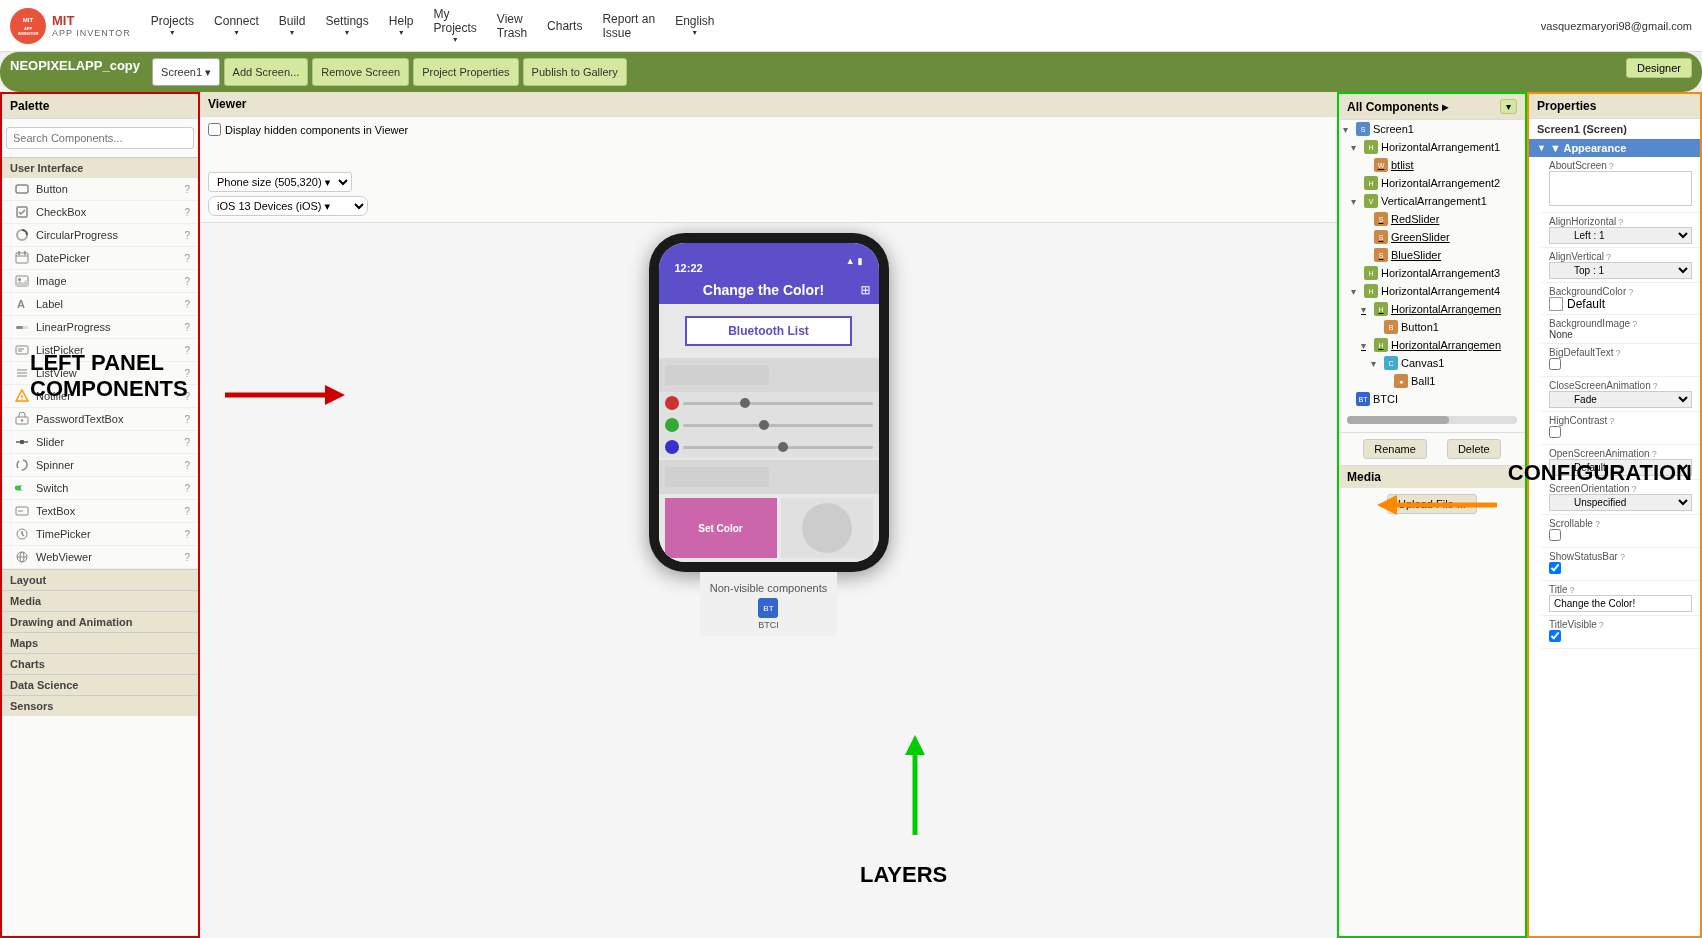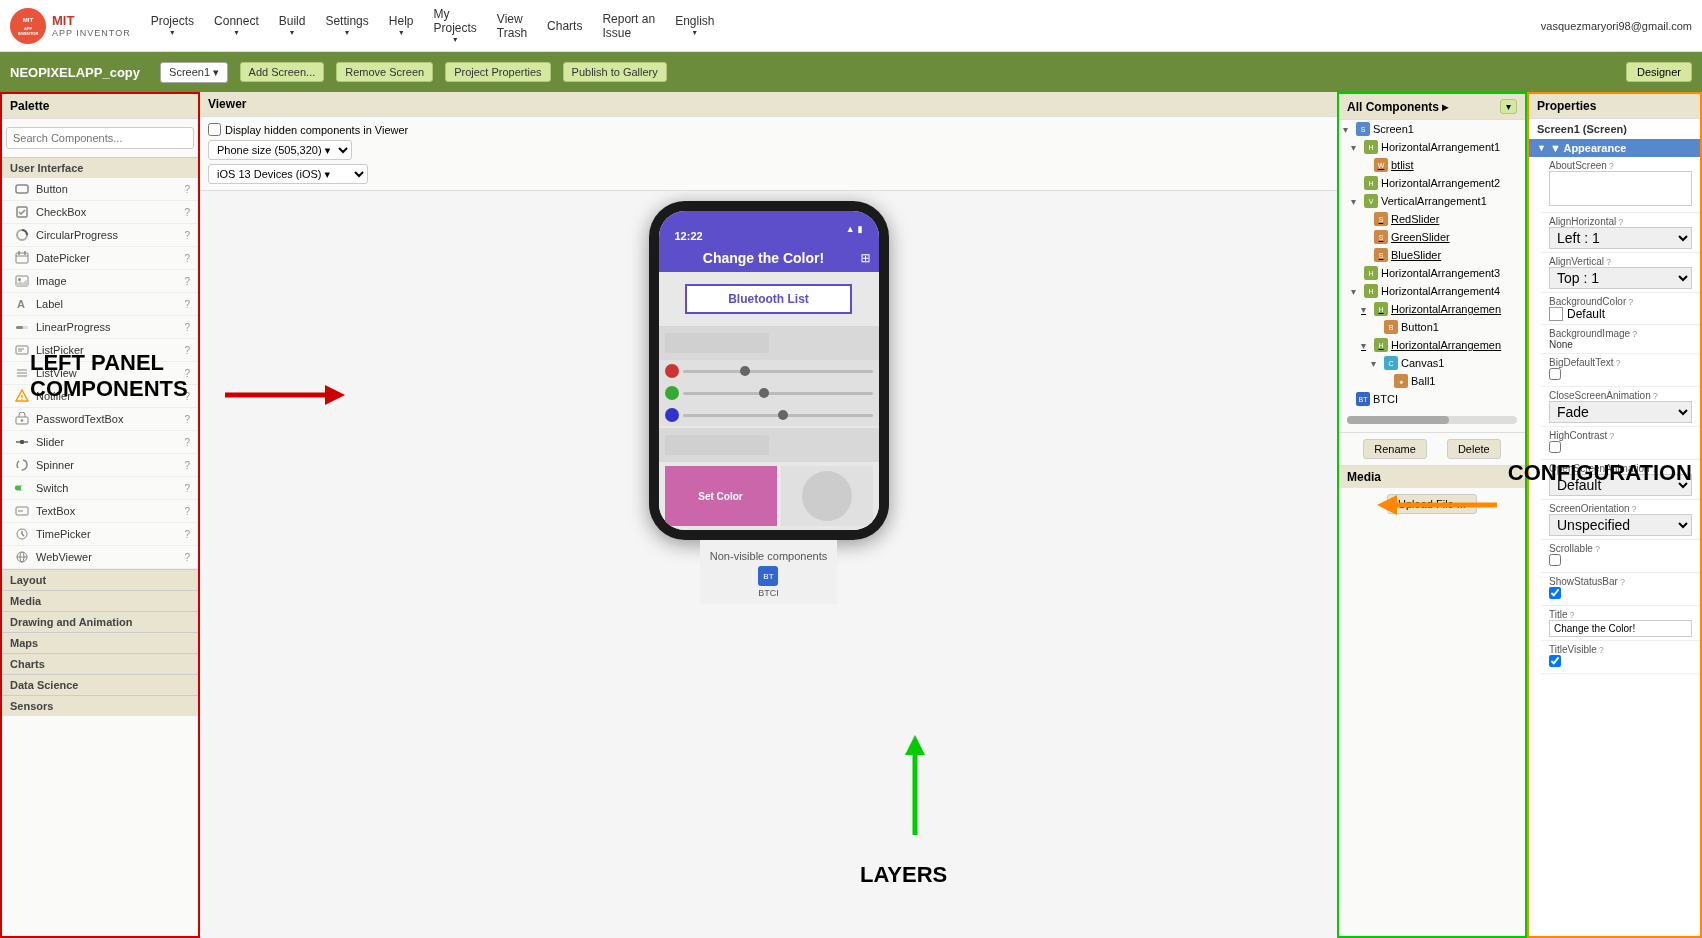--- a/index.html
+++ b/index.html
@@ -10,21 +10,21 @@
     .logo-area { display: flex; align-items: center; gap: 6px; }
     .logo-icon { width: 36px; height: 36px; background: #e8533a; border-radius: 50%; display: flex; align-items: center; justify-content: center; color: white; font-size: 10px; font-weight: bold; }
     .logo-text { display: flex; flex-direction: column; }
     .logo-mit { color: #c0392b; font-weight: bold; font-size: 13px; }
     .logo-sub { color: #666; font-size: 9px; letter-spacing: 1px; }
     .nav-items { display: flex; gap: 20px; align-items: center; }
     .nav-item { color: #333; font-size: 12px; cursor: pointer; display: flex; flex-direction: column; align-items: center; }
     .nav-user { margin-left: auto; font-size: 11px; color: #333; }
 
     
-    .toolbar { background: #6b8c3a; display: flex; align-items: center; padding: 6px 10px; gap: 12px; height: 40px; }
+    .toolbar { background: #6b8c3a; display: flex; padding: 6px 10px; gap: 4px; height: 40px; border-radius: 19px; }
     .project-name { color: #fff; font-weight: bold; font-size: 13px; margin-right: 8px; }
     .toolbar-btn { background: #d4e8a0; border: 1px solid #b0c87a; border-radius: 3px; padding: 3px 8px; font-size: 11px; cursor: pointer; color: #333; }
     .toolbar-btn.active { background: #fff; border-color: #aaa; }
     .toolbar-right { margin-left: auto; }
     .designer-btn { background: #d4e8a0; border: 1px solid #b0c87a; border-radius: 3px; padding: 3px 10px; font-size: 11px; cursor: pointer; }
 
     
     .main-layout { display: flex; height: calc(938px - 92px); }
 
     
@@ -36,21 +36,21 @@
     .palette-item-left { display: flex; align-items: center; gap: 6px; }
     .palette-item-icon { width: 16px; height: 16px; display: flex; align-items: center; justify-content: center; font-size: 12px; }
     .palette-item-name { font-size: 11px; color: #333; }
     .palette-item-help { color: #999; font-size: 10px; }
 
     
     .viewer { flex: 1; background: #f5f5f5; overflow: hidden; display: flex; flex-direction: column; }
     .viewer-header { background: #e8e4d0; padding: 5px 8px; font-weight: bold; font-size: 12px; border-bottom: 1px solid #ddd; display: flex; justify-content: space-between; align-items: center; }
     .viewer-controls { padding: 6px 8px; background: #fafaf8; border-bottom: 1px solid #ddd; display: flex; flex-direction: column; gap: 4px; }
     .viewer-checkbox { display: flex; align-items: center; gap: 4px; font-size: 11px; }
-    .viewer-selects { display: flex; gap: 6px; }
+    .viewer-selects { display: flex; gap: 6px; margin-top: 32px; }
     .viewer-select { border: 1px solid #ccc; border-radius: 3px; padding: 2px 4px; font-size: 11px; background: white; }
     .viewer-canvas { flex: 1; display: flex; justify-content: center; align-items: flex-start; padding: 10px; overflow-y: auto; }
     .phone-container { display: flex; flex-direction: column; align-items: center; }
     .phone-frame { width: 240px; background: #1a1a1a; border-radius: 36px; padding: 10px; box-shadow: 0 4px 20px rgba(0,0,0,0.4); }
     .phone-screen { background: #fff; border-radius: 26px; overflow: hidden; }
     .phone-status { background: #5c4fc9; display: flex; justify-content: space-between; padding: 4px 16px 2px; }
     .phone-time { color: white; font-size: 11px; font-weight: bold; margin-top: 15px; }
     .phone-icons { display: flex; gap: 3px; align-items: center; }
     .phone-header-bar { background: #5c4fc9; padding: 6px 8px; display: flex; justify-content: space-between; align-items: center; }
     .phone-title { color: white; font-size: 14px; font-weight: bold; text-align: center; flex: 1; }
@@ -97,21 +97,21 @@
     .properties { width: 175px; background: #fff; border-left: 1px solid #ddd; border: 2px solid #ff8800; overflow-y: auto; flex-shrink: 0; }
     .props-header { background: #e8e4d0; padding: 5px 8px; font-size: 12px; font-weight: bold; border-bottom: 1px solid #ddd; }
     .props-title { padding: 4px 8px; font-size: 11px; font-weight: bold; color: #333; }
     .props-section { background: #5588cc; color: white; padding: 3px 8px; font-size: 11px; font-weight: bold; display: flex; align-items: center; gap: 4px; }
     .props-section-arrow { font-size: 9px; }
     .prop-row { padding: 3px 8px; border-bottom: 1px solid #eee; margin-left: 12px; }
     .prop-label { font-size: 10px; color: #555; display: flex; align-items: center; gap: 2px; }
     .prop-help { color: #999; font-size: 9px; cursor: help; }
     .prop-value { font-size: 10px; color: #333; }
     .prop-textarea { width: 100%; height: 35px; border: 1px solid #ccc; font-size: 10px; padding: 2px; resize: none; }
-    .prop-select { font-size: 14px; border: 1px solid #ccc; padding: 1px 3px; width: 100%; }
+    .prop-select { font-size: 10px; border: 1px solid #ccc; padding: 1px 20px; width: 100%; }
     .prop-checkbox { width: 12px; height: 12px; }
     .prop-color-row { display: flex; align-items: center; gap: 4px; }
     .prop-color-box { width: 14px; height: 14px; border: 1px solid #999; background: white; }
     .prop-input { width: 100%; border: 1px solid #ccc; padding: 2px 4px; font-size: 10px; }
     .outer { position: relative; }
 
     
     .indent-1 { padding-left: 12px; }
     .indent-2 { padding-left: 22px; text-decoration: underline; }
     .indent-3 { padding-left: 32px; }
@@ -417,21 +417,21 @@
         <label class="viewer-checkbox">
           <input type="checkbox" style="">
           <span>Display hidden components in Viewer</span>
         </label>
         <div class="viewer-selects">
           <select class="viewer-select">
             <option>Phone size (505,320) ▾</option>
           </select>
         </div>
         <div>
-          <select class="viewer-select" style="width:160px;">
+          <select class="viewer-select" style="width:160px;border-radius:7px;">
             <option>iOS 13 Devices (iOS) ▾</option>
           </select>
         </div>
       </div>
       <div class="viewer-canvas">
         <div class="phone-container">
           <div class="phone-frame">
             <div class="phone-screen">
 
               <div class="phone-status">

